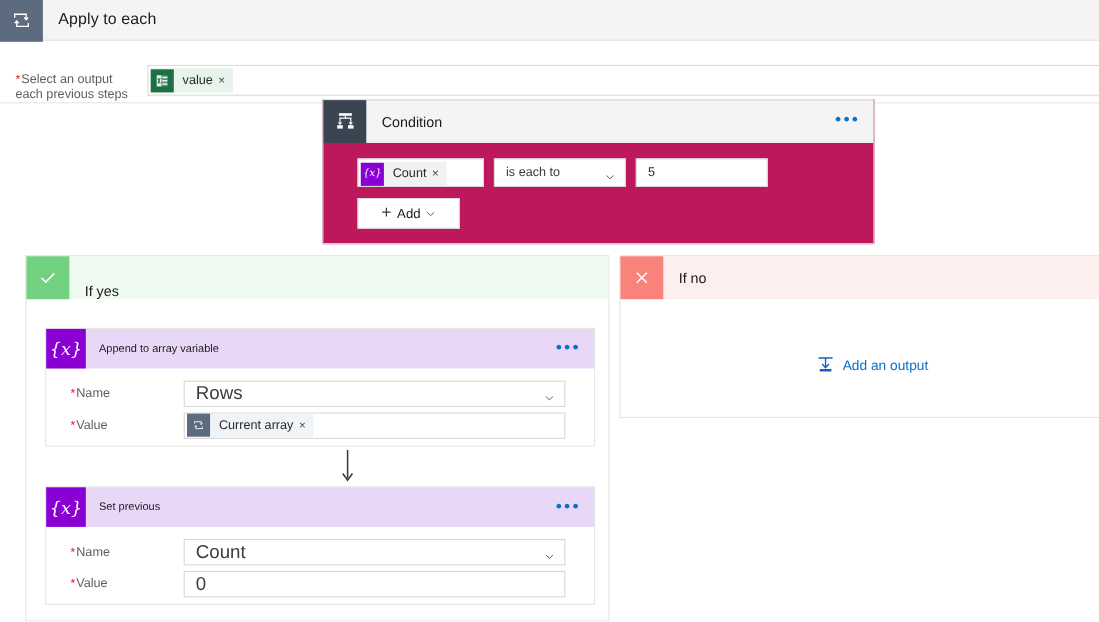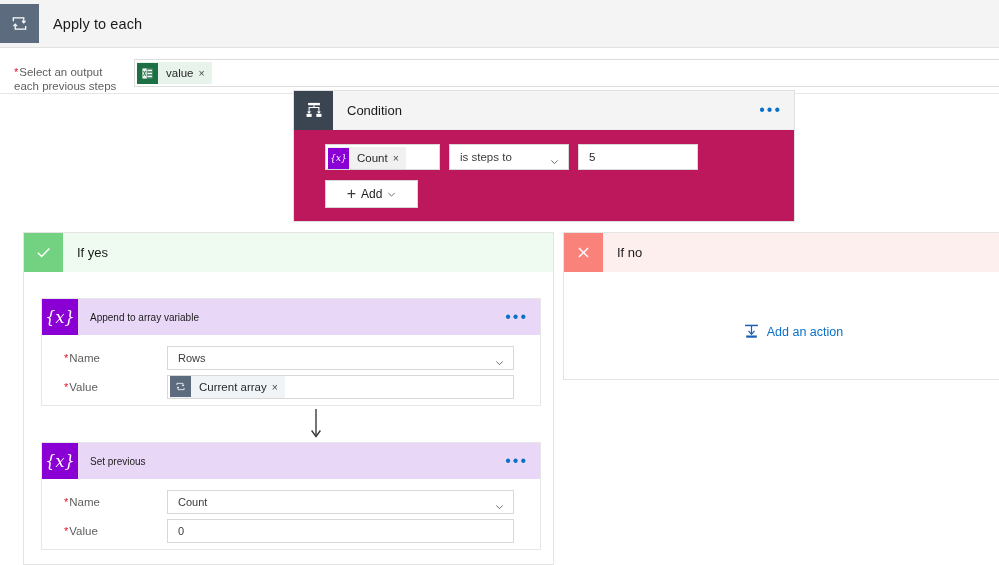--- a/index.html
+++ b/index.html
@@ -7,21 +7,21 @@
     margin: 0; padding: 0;
     width: 999px; height: 565px;
     background: #ffffff;
     font-family: "Liberation Sans", sans-serif;
     overflow: hidden;
   }
   #root { position: relative; width: 999px; height: 565px; background: #fff; }
 
   
   .ate-header {
-    position: absolute; left: 0; top: 0; width: 999px; height: 48px;
+    position: absolute; left: 0; top: 0; width: 999px; height: 37px;
     background: #f4f4f4;
     border-bottom: 1px solid #e1e1e1;
     display: flex; align-items: center;
   }
   .ate-icon-sq {
     width: 39px; height: 39px; background: #5c6b7e;
     display: flex; align-items: center; justify-content: center; flex: 0 0 39px;
   }
   .ate-title {
     font-size: 14.5px; color: #1b1b1b; margin-left: 14px; letter-spacing: .1px;
@@ -107,21 +107,21 @@
   .add-plus { font-size: 16px; color: #3b3b3b; font-weight: 300; line-height: 1; }
   .add-txt { font-size: 12px; color: #1b1b1b; }
 
   
   .branch {
     position: absolute; top: 232px; border: 1px solid #e4e4e4; background: #fff;
   }
   .branch-yes { left: 23px; width: 531px; height: 333px; }
   .branch-no  { left: 563px; width: 460px; height: 148px; }
   .branch-head { height: 39px; display: flex; align-items: center; }
-  .branch-yes .branch-head { background: #effaf0; }
+  .branch-yes .branch-head { background: #effaf0; align-items: flex-end; }
   .branch-no  .branch-head { background: #fdefee; }
   .branch-ico {
     width: 39px; height: 39px; flex: 0 0 39px;
     display: flex; align-items: center; justify-content: center;
   }
   .branch-ico.yes { background: #73d182; }
   .branch-ico.no  { background: #f9827b; }
   .branch-title { font-size: 13px; color: #1b1b1b; margin-left: 14px; }
 
   
@@ -147,21 +147,21 @@
     color: #fff; font-size: 16px; font-family: "DejaVu Serif", serif; font-style: italic;
   }
   .var-title { font-size: 10px; color: #1b1b1b; margin-left: 12px; }
   .var-body { padding: 9px 0 0 0; }
   .frow { display: flex; align-items: center; height: 27px; margin-bottom: 2px; }
   .flabel { width: 125px; font-size: 11.5px; color: #605e5c; padding-left: 22px; }
   .finput {
     width: 347px; height: 24px; border: 1px solid #d8d8d8; background: #fff;
     position: relative; display: flex; align-items: center;
   }
-  .finput-txt { font-size: 11px; color: #3b3b3b; padding-left: 10px; }
+  .finput-txt { font-size: 17px; color: #3b3b3b; padding-left: 10px; }
 
   
   .connector {
     position: absolute; left: 286px; top: 176px; width: 12px; height: 32px;
   }
 </style>
 </head>
 <body>
 
 <div id="root">
@@ -223,21 +223,21 @@
         <div class="cond-operand">
           <div class="chip purple">
             <span class="chip-ico purple">
               <span style="font-family:'DejaVu Serif',serif;font-style:italic;font-size:9px;">{x}</span>
             </span>
             <span class="chip-txt">Count</span>
             <span class="chip-x">×</span>
           </div>
         </div>
         <div class="cond-op">
-          <span class="cond-op-txt">is steps to</span>
+          <span class="cond-op-txt">is each to</span>
           <span class="chev">
             <svg width="9" height="9" viewBox="0 0 10 10" fill="none" stroke="#5a5a5a" stroke-width="1">
                 <path d="M1.5 3.3 L5 6.8 L8.5 3.3"></path>
               </svg>
           </span>
         </div>
         <div class="cond-val">
           <span class="cond-val-txt">5</span>
         </div>
       </div>
@@ -359,17 +359,17 @@
     </div>
     <div class="add-action">
       <span style="display:inline-flex;">
         <svg width="17" height="17" viewBox="0 0 18 18" fill="none" stroke="#1a5fb4" stroke-width="1.3">
           <path d="M2.2 2.6 H15.8" stroke-width="1.6"></path>
           <path d="M9 2.6 V11.4"></path>
           <path d="M5.8 8.4 L9 12 L12.2 8.4"></path>
           <path d="M3.4 14.4 H14.6" stroke-width="2.4"></path>
         </svg>
       </span>
-      <span class="add-action-txt">Add an action</span>
+      <span class="add-action-txt">Add an output</span>
     </div>
   </div>
 
 </div>
 
 </body></html>

